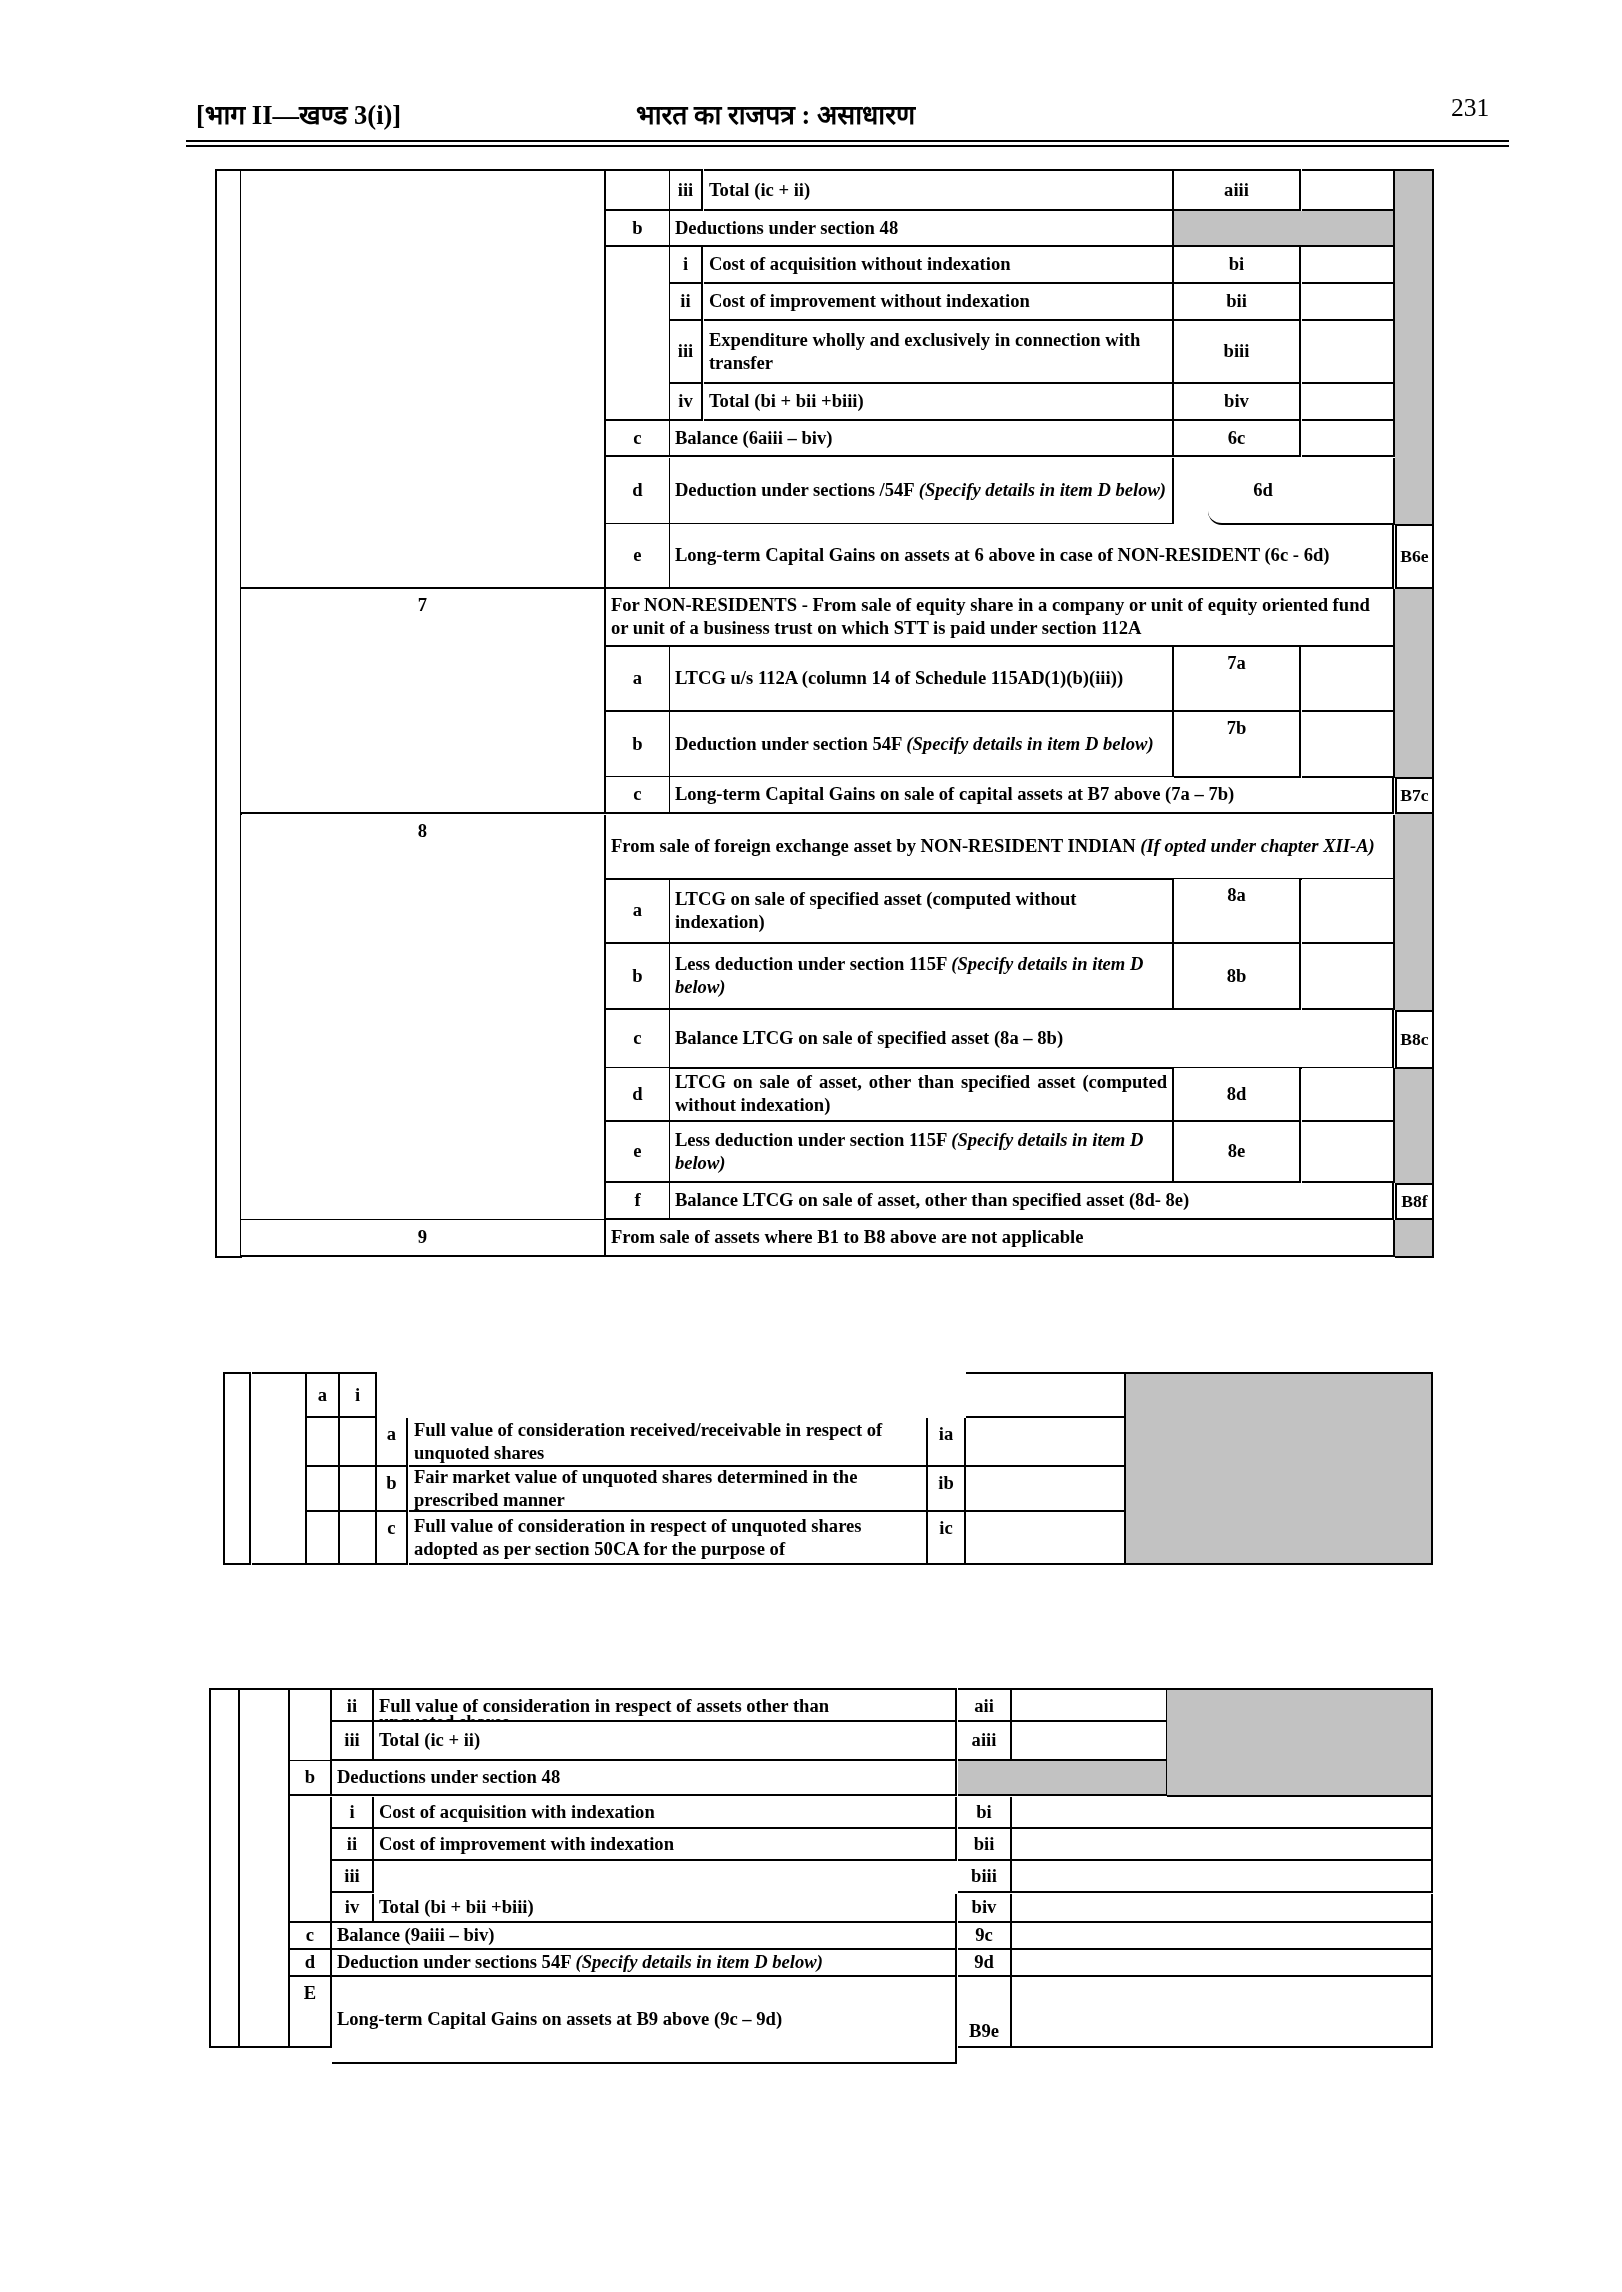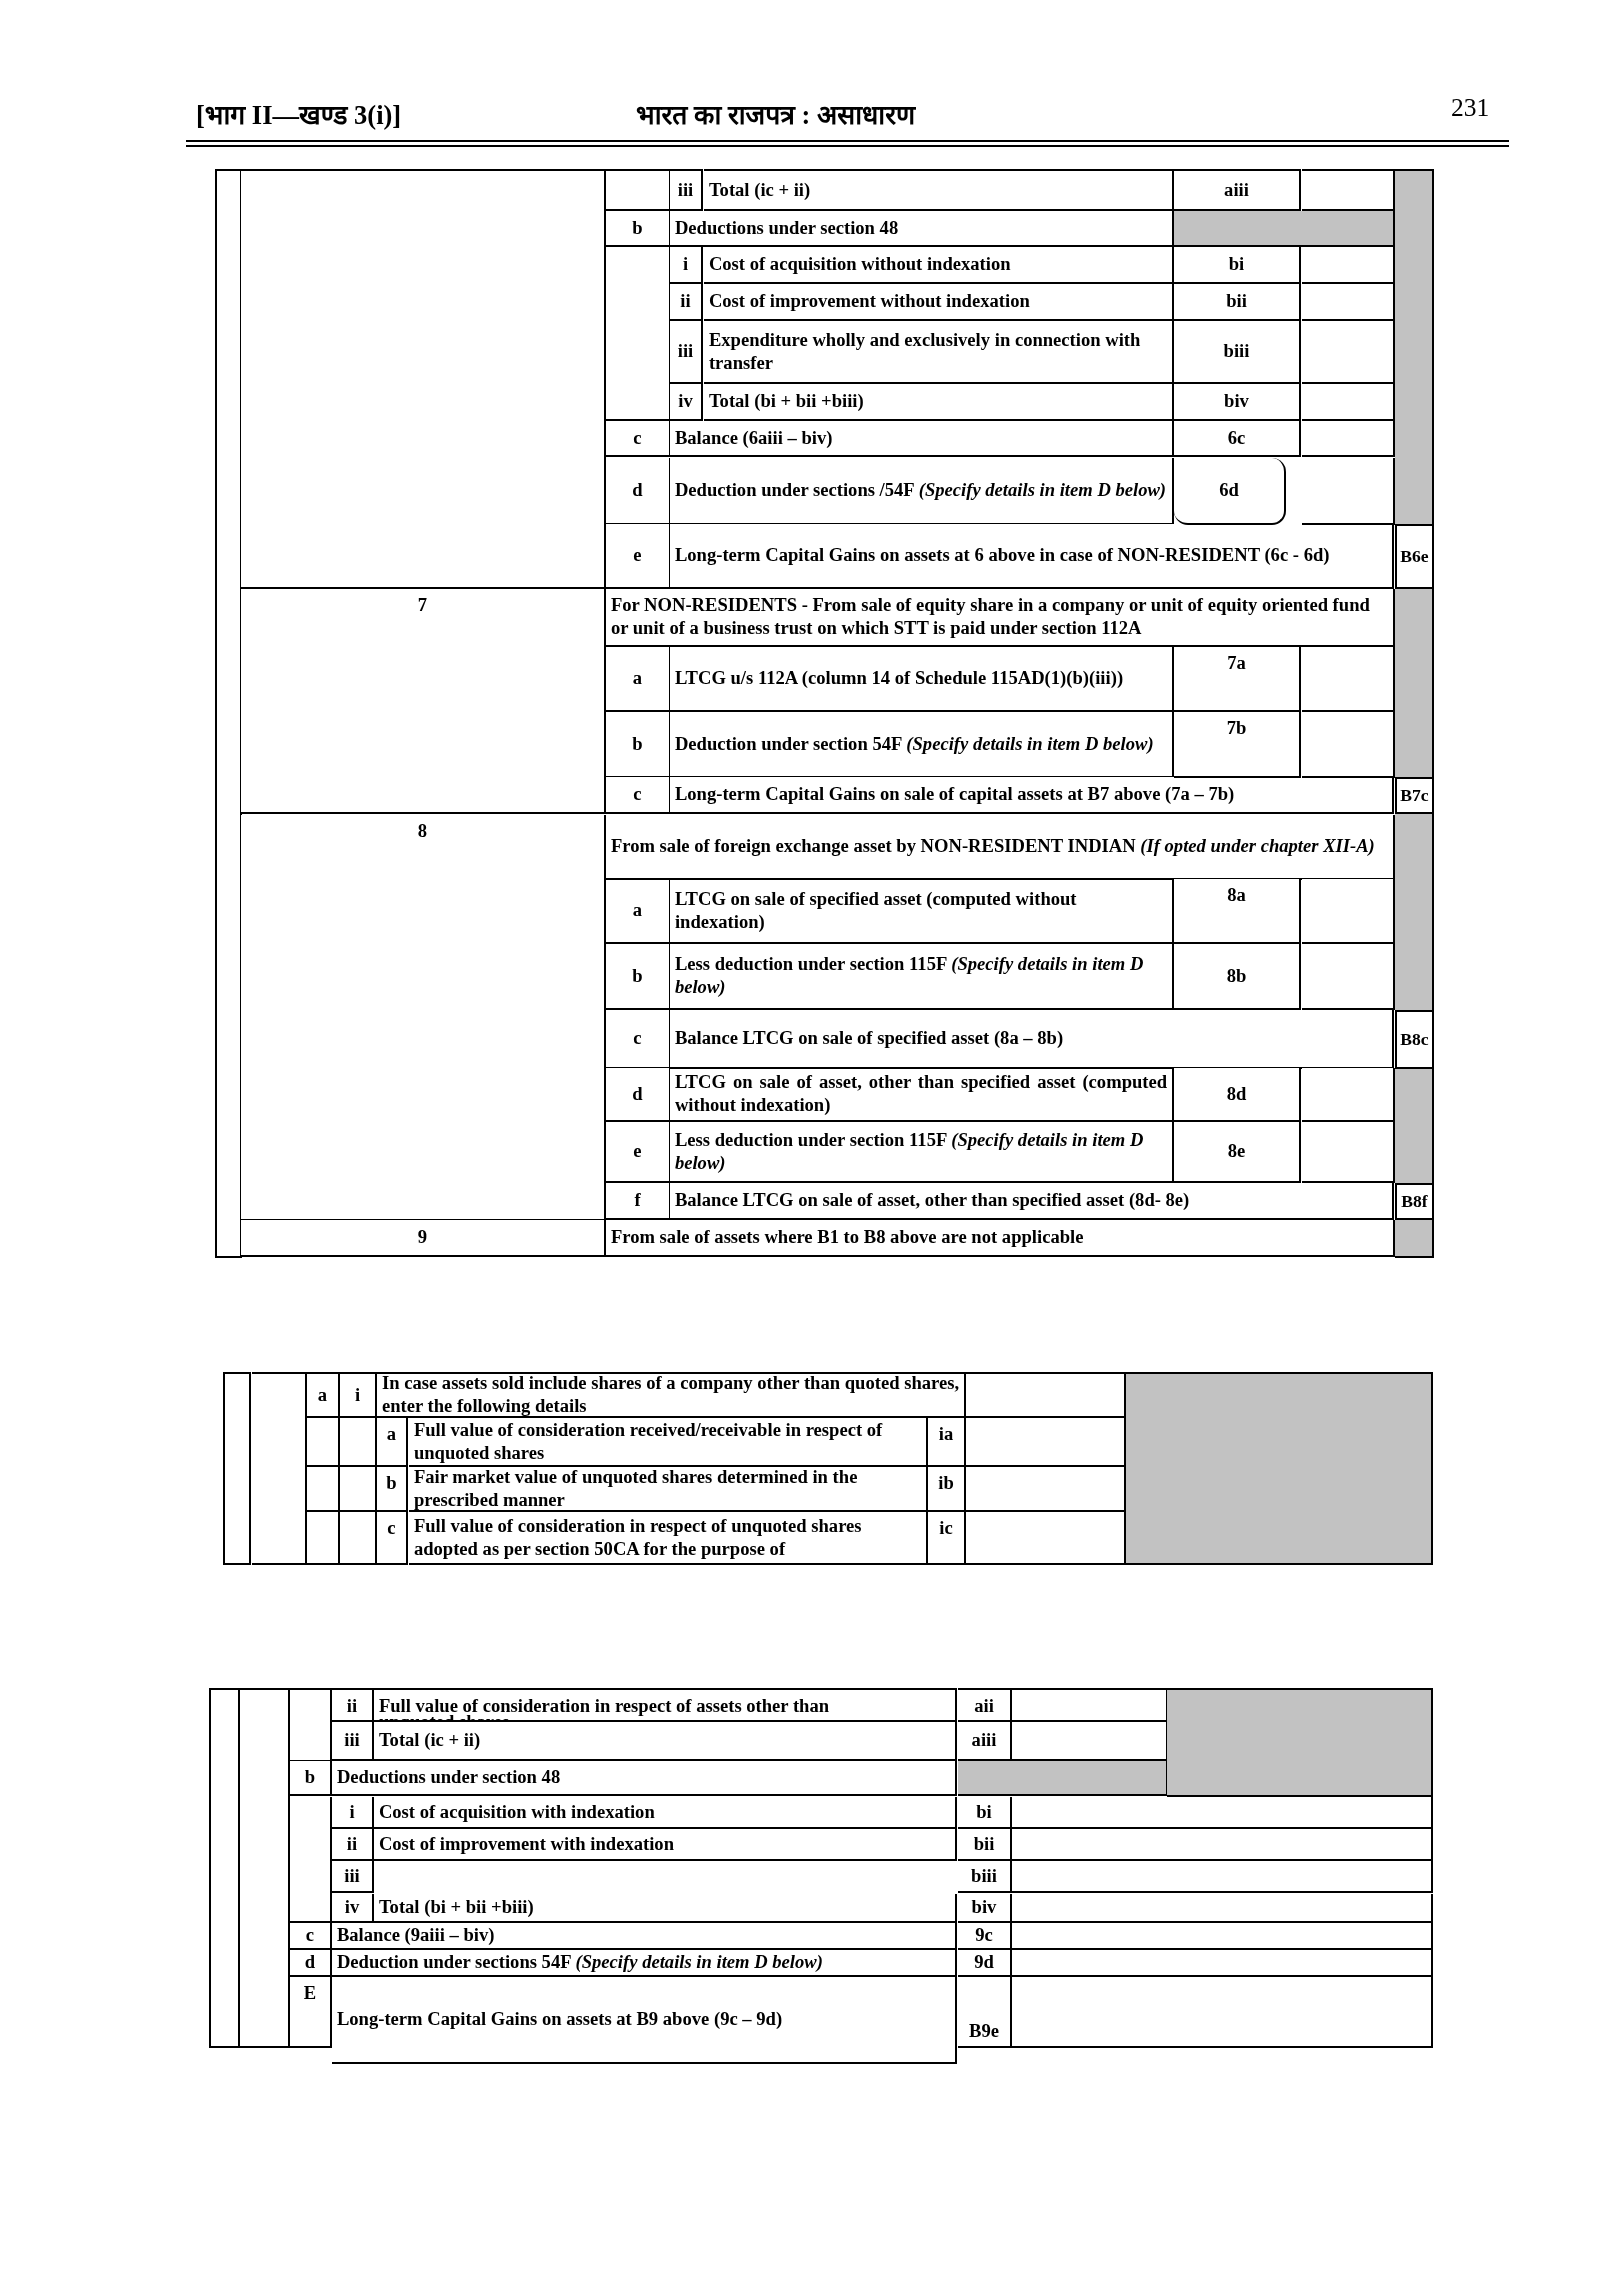--- a/index.html
+++ b/index.html
@@ -133,21 +133,21 @@
   <div class="c" style="left:606px;top:1220px;width:789px;height:37px;">
       <span class="tx">From sale of assets where B1 to B8 above are not applicable</span>
     </div>
 
   <div class="c bt ctr" style="left:1174px;top:169px;width:127px;height:42px;">aiii</div>
   <div class="c ctr" style="left:1174px;top:247px;width:127px;height:37px;">bi</div>
   <div class="c ctr" style="left:1174px;top:284px;width:127px;height:37px;">bii</div>
   <div class="c ctr" style="left:1174px;top:321px;width:127px;height:63px;">biii</div>
   <div class="c ctr" style="left:1174px;top:384px;width:127px;height:37px;">biv</div>
   <div class="c ctr" style="left:1174px;top:421px;width:127px;height:36px;">6c</div>
-  <div class="c ctr" style="left:1174px;top:458px;width:112px;height:67px;border-radius:14px;">6d</div>
+  <div class="c ctr" style="left:1208px;top:458px;width:112px;height:67px;border-radius:14px;">6d</div>
   <div class="c ctr topA" style="left:1174px;top:647px;width:127px;height:65px;">7a</div>
   <div class="c ctr topA" style="left:1174px;top:712px;width:127px;height:66px;">7b</div>
   <div class="c ctr topA" style="left:1174px;top:879px;width:127px;height:65px;">8a</div>
   <div class="c ctr" style="left:1174px;top:944px;width:127px;height:66px;">8b</div>
   <div class="c ctr" style="left:1174px;top:1068px;width:127px;height:54px;">8d</div>
   <div class="c ctr" style="left:1174px;top:1122px;width:127px;height:61px;">8e</div>
 
   <div class="c bt" style="left:1302px;top:169px;width:93px;height:42px;"></div>
   <div class="c" style="left:1302px;top:247px;width:93px;height:37px;"></div>
   <div class="c" style="left:1302px;top:284px;width:93px;height:37px;"></div>
@@ -167,23 +167,20 @@
   <div class="c grey bt" style="left:1395px;top:169px;width:39px;height:1089px;"></div>
   <div class="c box ctr small z" style="left:1395px;top:524px;width:39px;height:65px;">B6e</div>
   <div class="c box ctr small z" style="left:1395px;top:777px;width:39px;height:37px;">B7c</div>
   <div class="c box ctr small z" style="left:1395px;top:1010px;width:39px;height:59px;">B8c</div>
   <div class="c box ctr small z" style="left:1395px;top:1183px;width:39px;height:37px;">B8f</div>
 
   <div class="c bl bt" style="left:223px;top:1372px;width:28px;height:193px;"></div>
   <div class="c bt" style="left:252px;top:1372px;width:55px;height:193px;"></div>
   <div class="c bt ctr" style="left:307px;top:1372px;width:33px;height:46px;">a</div>
   <div class="c bt ctr" style="left:340px;top:1372px;width:37px;height:46px;">i</div>
-  <div class="c bt" style="left:377px;top:1372px;width:589px;height:46px;">
-      <span class="tx jst">In case assets sold include shares of a company other than quoted shares, enter the following details</span>
-    </div>
   <div class="c bt" style="left:966px;top:1372px;width:160px;height:46px;"></div>
 
   <div class="c" style="left:307px;top:1418px;width:33px;height:49px;"></div>
   <div class="c" style="left:340px;top:1418px;width:37px;height:49px;"></div>
   <div class="c ctr topA" style="left:377px;top:1418px;width:31px;height:49px;">a</div>
   <div class="c" style="left:409px;top:1418px;width:519px;height:49px;">
       <span class="tx">Full value of consideration received/receivable in respect of unquoted shares</span>
     </div>
   <div class="c ctr topA" style="left:928px;top:1418px;width:38px;height:49px;">ia</div>
   <div class="c" style="left:966px;top:1418px;width:160px;height:49px;"></div>

